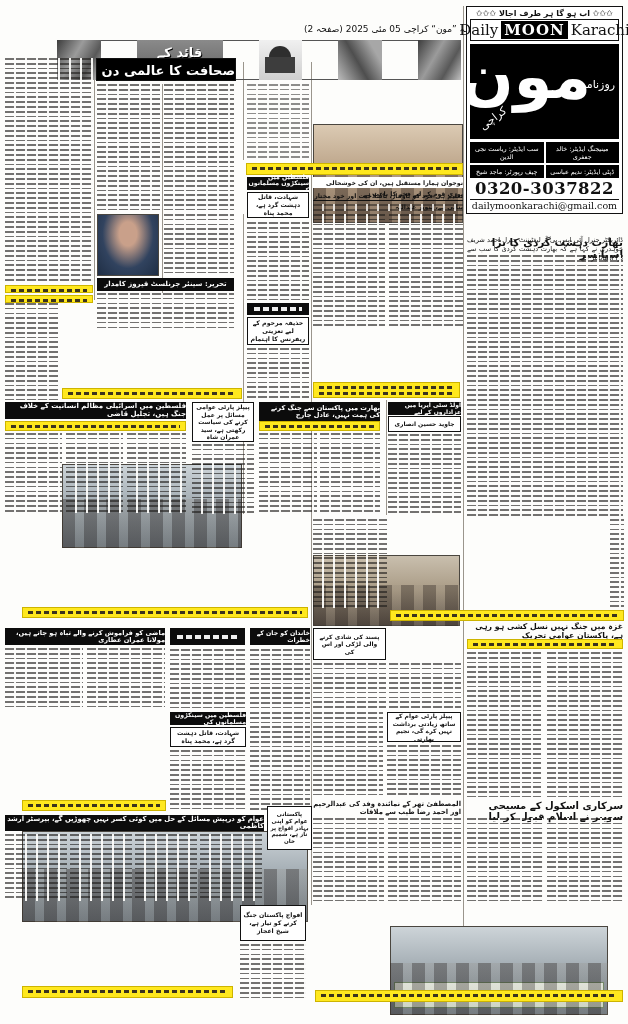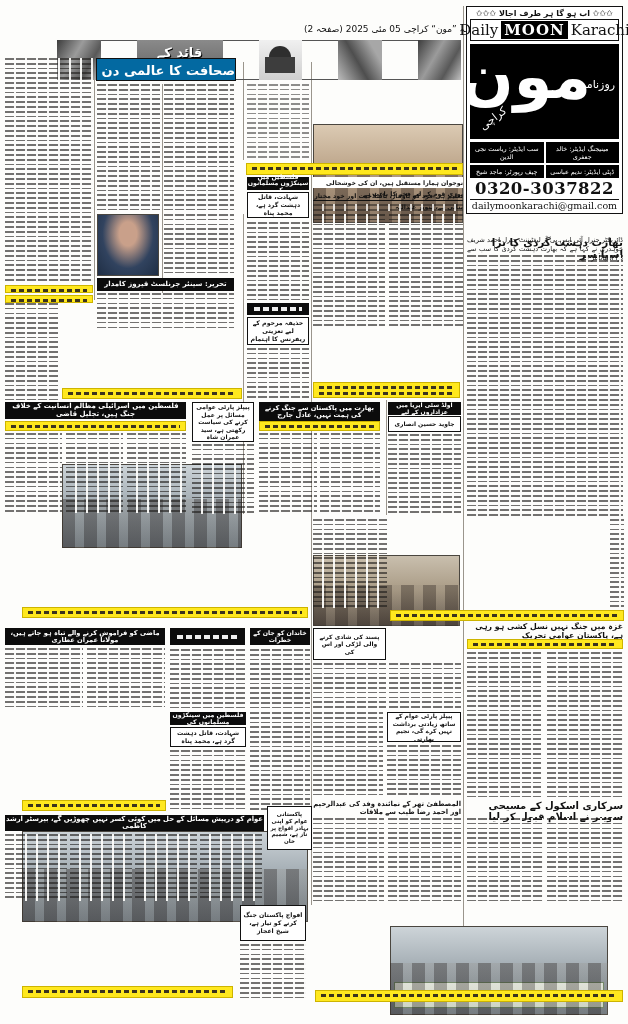--- a/index.html
+++ b/index.html
@@ -16,21 +16,21 @@
   .txt.lite{opacity:.8;}
   .rule{background:#9a958c;}
   
   .ycap{background:#ffe81e;border:1px solid #cdb400;}
   .ycap::before{content:"";display:block;height:3.2px;margin:3px 5px 0;
       background:repeating-linear-gradient(90deg,#3b331d 0 5px,transparent 5px 8px);}
   .ycap--2::after{content:"";display:block;height:3.2px;margin:2.5px 5px 0;
       background:repeating-linear-gradient(90deg,#3b331d 0 5px,transparent 5px 8px);}
   .yhl{background:#ffe81e;font-weight:bold;}
   .blackbar{background:#0c0c0c;color:#fff;font-weight:bold;display:flex;
-      align-items:center;justify-content:center;text-align:center;line-height:1.05;}
+      align-items:center;justify-content:center;text-align:right;line-height:1.05;}
   .blackbar.tex::after{content:"";flex:1;height:4px;margin:0 7px;
       background:repeating-linear-gradient(90deg,#efefef 0 6px,transparent 6px 9px);}
   .boxhead{border:1.6px solid #111;background:#fff;font-weight:bold;text-align:center;
       display:flex;align-items:center;justify-content:center;line-height:1.25;padding:1px 2px;}
   
   .photo{box-shadow:inset 0 0 0 1px #4a463f;
       background:linear-gradient(180deg,#cfc9bd,#a49e92 60%,#7d786e);position:relative;overflow:hidden;}
   .photo::after{content:"";position:absolute;left:0;right:0;bottom:0;height:58%;
       background:repeating-linear-gradient(90deg,rgba(48,40,36,.40) 0 13px,rgba(140,130,118,.18) 13px 22px);}
   .ph-warm{background:linear-gradient(180deg,#dccbb4,#b59c80 55%,#8c7662);}
@@ -116,21 +116,21 @@
     <div class="mh-eds ur">
       <div>مینیجنگ ایڈیٹر: خالد جعفری</div>
       <div>سب ایڈیٹر: ریاست نجی الدین</div>
       <div>ڈپٹی ایڈیٹر: ندیم عباسی</div>
       <div>چیف رپورٹر: ماجد شیخ</div>
     </div>
     <div class="mh-phone">0320-3037822</div>
     <div class="mh-mail">dailymoonkarachi@gmail.com</div>
   </div>
 
-  <div class="abs ur center" style="left:96px;top:58px;width:140px;height:23px;background:#0369a1;border:1px solid #111;
+  <div class="abs ur center" style="left:96px;top:58px;width:140px;height:23px;background:#000000;border:1px solid #111;
        color:#fff;font-weight:bold;font-size:13px;line-height:23px;">صحافت کا عالمی دن</div>
 
   <div class="abs txt" style="left:5px;top:58px;width:88px;height:224px;"></div>
   <div class="abs ycap" style="left:5px;top:285px;width:88px;height:8px;"></div>
   <div class="abs ycap" style="left:5px;top:295px;width:88px;height:8px;"></div>
 
   <div class="abs txt" style="left:97px;top:84px;width:63px;height:126px;"></div>
   <div class="abs txt" style="left:164px;top:84px;width:70px;height:126px;"></div>
   <div class="abs txt lite" style="left:247px;top:84px;width:62px;height:76px;"></div>
 

